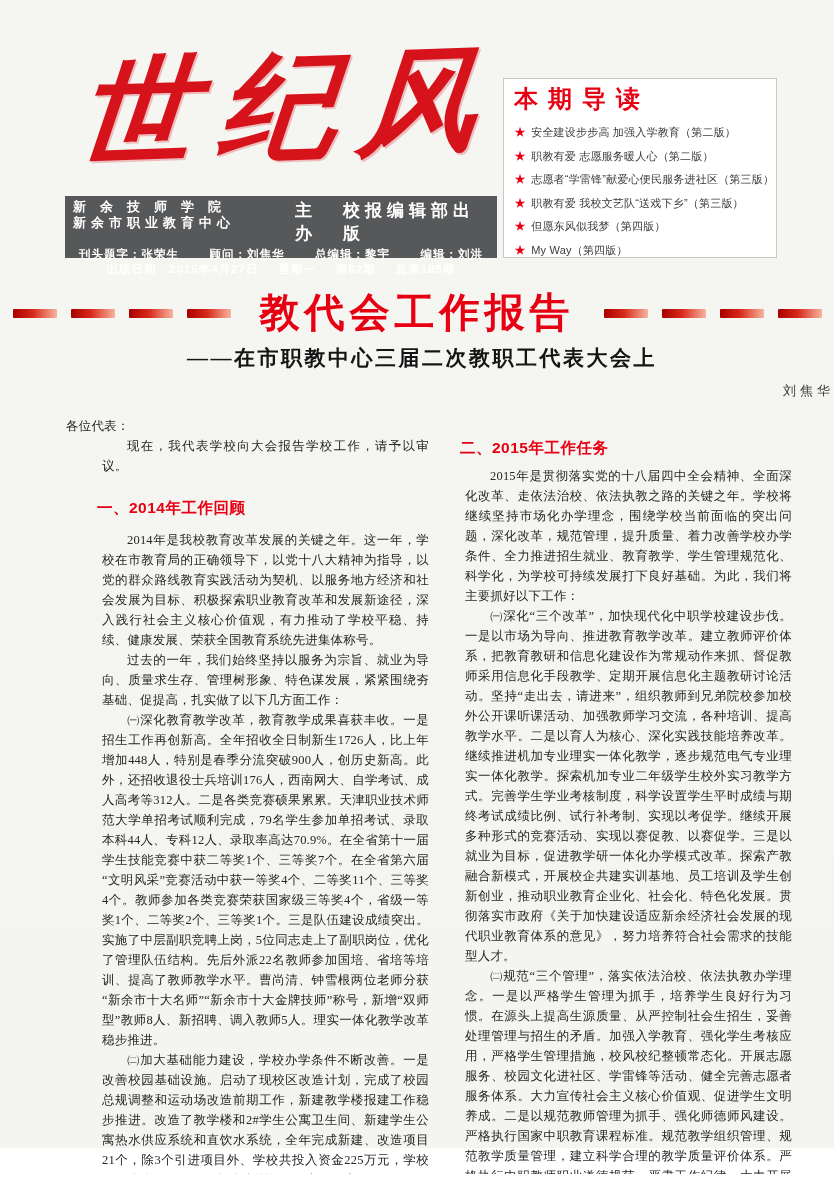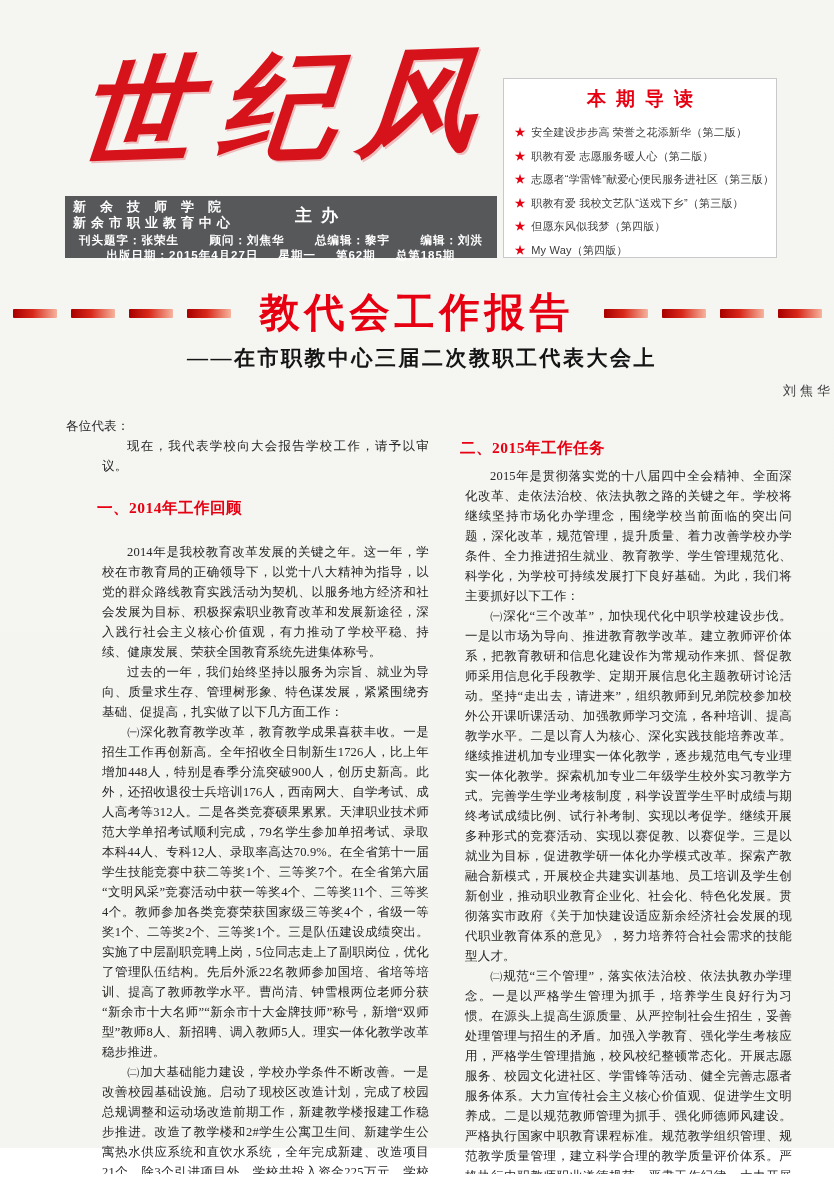--- a/index.html
+++ b/index.html
@@ -45,23 +45,23 @@
     font-size:11.5px; font-weight:bold; letter-spacing:1px;
     line-height:15px; white-space:nowrap;
   }
 
   
   .digest-box {
     position:absolute; left:503px; top:78px; width:274px; height:180px;
     background:#ffffff; border:1px solid #c9c9c9; padding:6px 0 0 0;
   }
   .digest-title {
-    text-align:center; color:#e60012; font-weight:bold;
+    color:#e60012; font-weight:bold;
     font-family:"Liberation Serif", serif;
-    font-size:19px; letter-spacing:10px; text-indent:10px; line-height:28px;
+    font-size:24px; letter-spacing:10px; text-indent:10px; line-height:28px;
   }
   .digest-list { margin:8px 0 0 10px; }
   .digest-item {
     display:flex; align-items:center; white-space:nowrap;
     font-size:11px; color:#3a3a3a; height:23.5px; letter-spacing:0.2px;
   }
   .digest-star { color:#e60012; font-size:12px; margin-right:5px; }
 
   
   .headline-row { display:flex; align-items:center; justify-content:center; margin-top:14px; }
@@ -85,42 +85,43 @@
   
   .columns {
     display:flex; 
     padding:16px 42px 0 66px;
     height:774px; overflow:hidden;
   }
   .col { flex:1; font-family:"Liberation Serif", serif; font-size:12.5px; line-height:20px; text-align:justify; color:#262626; letter-spacing:0.2px; }
   .salutation { text-indent:0; }
   .para { text-indent:2em;margin-left:36px; }
   .sec-heading {
-    color:#e60012; font-family:Liberation Serif, serif;
+    color:#e60012; font-family:Liberation Sans, sans-serif;
     font-weight:bold; font-size:15.5px; text-indent:2em; letter-spacing:0.5px;
   }
-  .heading-gap-left { margin-top:22px; margin-bottom:24px; }
+  .heading-gap-left { margin-top:22px; margin-bottom:12px; }
   .heading-gap-right { margin-top:22px; margin-bottom:8px; }
 </style>
 </head>
 <body>
 
 <div class="page">
 
   <div class="masthead">
     <div class="masthead-title">世纪风</div>
 
     <div class="org-bar">
       <div class="org-row">
         <div class="org-names">
           <div class="org-name-1">新余技师学院</div>
           <div class="org-name-2">新余市职业教育中心</div>
         </div>
         <div class="org-right">
           <span class="org-host">主办</span>
+          <span class="org-pub">校报编辑部出版</span>
         </div>
       </div>
       <div class="credits-row">
         <span>刊头题字：张荣生</span>
         <span>顾问：刘焦华</span>
         <span>总编辑：黎宇</span>
         <span>编辑：刘洪</span>
       </div>
       <div class="pubinfo-row">
         <span>出版日期：2015年4月27日</span>
@@ -128,21 +129,21 @@
         <span>第62期</span>
         <span>总第185期</span>
       </div>
     </div>
 
     <div class="digest-box">
       <div class="digest-title">本期导读</div>
       <div class="digest-list">
         <div class="digest-item">
           <span class="digest-star">★</span>
-          <span>安全建设步步高 荣誉之花添新华（第二版）</span>
+          <span>安全建设步步高 加强入学教育（第二版）</span>
         </div>
         <div class="digest-item">
           <span class="digest-star">★</span>
           <span>职教有爱 志愿服务暖人心（第二版）</span>
         </div>
         <div class="digest-item">
           <span class="digest-star">★</span>
           <span>志愿者“学雷锋”献爱心便民服务进社区（第三版）</span>
         </div>
         <div class="digest-item">

